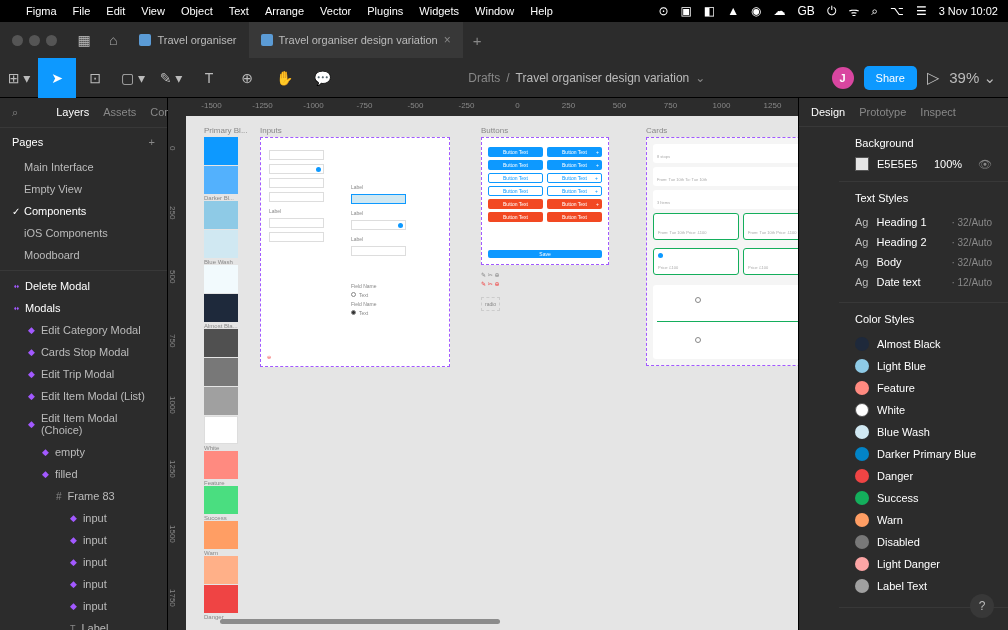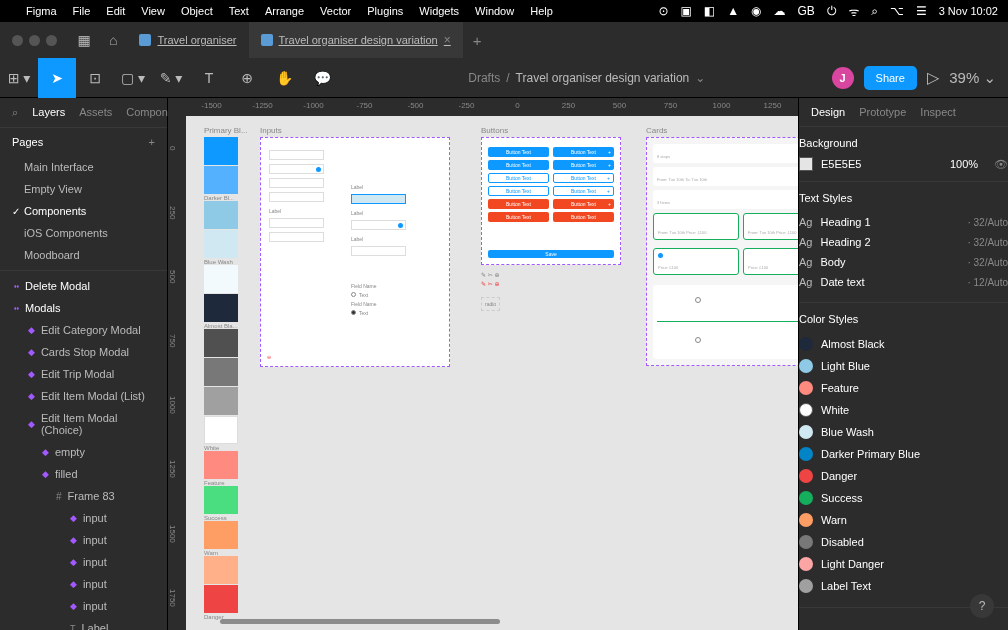--- a/index.html
+++ b/index.html
@@ -9,21 +9,21 @@
 .menubar { height: 22px; background: #000; display: flex; align-items: center; padding: 0 10px; font-size: 11px; gap: 16px; }
 .menubar .apple { font-size: 13px; }
 .menubar-right { margin-left: auto; display: flex; gap: 12px; align-items: center; font-size: 11px; }
 .menubar-right .icon { font-size: 12px; }
 
 
 .tabbar { height: 36px; background: #2c2c2c; display: flex; align-items: center; }
 .window-dots { display: flex; gap: 6px; padding: 0 12px; }
 .window-dots span { width: 11px; height: 11px; border-radius: 50%; background: #555; }
 .home-icon { padding: 0 10px; color: #aaa; font-size: 14px; }
-.tab { display: flex; align-items: center; gap: 6px; padding: 0 12px; height: 100%; font-size: 11px; color: #bbb; text-decoration: underline; }
+.tab { display: flex; align-items: center; gap: 6px; padding: 0 12px; height: 100%; font-size: 11px; color: #bbb; }
 .tab.active { background: #383838; }
 .tab .favswatch { width: 12px; height: 12px; border-radius: 2px; background: #5b9bd5; }
 .tab .close { color: #888; font-size: 12px; }
 .newtab { padding: 0 10px; color: #888; font-size: 15px; }
 
 
 .toolbar { height: 40px; background: #2c2c2c; display: flex; align-items: center; border-bottom: 1px solid #000; }
 .tool-left { display: flex; align-items: center; }
 .tool-btn { width: 38px; height: 40px; display: flex; align-items: center; justify-content: center; color: #bbb; font-size: 14px; }
 .tool-btn.active { background: #0d99ff; color: #fff; }
@@ -35,21 +35,21 @@
 .zoom { font-size: 15px; color: #bbb; }
 
 
 .main { display: flex; height: calc(100% - 98px); }
 .left-panel { width: 168px; background: #2c2c2c; display: flex; flex-direction: column; font-size: 11px; border-right: 1px solid #000; }
 .right-panel { width: 210px; background: #2c2c2c; font-size: 11px; border-left: 1px solid #000; overflow-y: auto; }
 .canvas { flex: 1; background: #1e1e1e; position: relative; overflow: hidden; }
 
 
 .panel-tabs { display: flex; gap: 14px; padding: 8px 12px; color: #888; border-bottom: 1px solid #383838; }
-.panel-tabs .active { color: #fff; }
+.panel-tabs .active { color: #fff; margin-left: 24px; }
 .panel-section { padding: 8px 12px; display: flex; justify-content: space-between; align-items: center; color: #fff; font-weight: 500; }
 .panel-list { }
 .page-item, .layer-item { padding: 5px 12px 5px 24px; color: #bbb; display: flex; align-items: center; gap: 6px; }
 .page-item.sel { color: #fff; }
 .page-item.sel::before { content: "✓"; position: absolute; left: 12px; font-size: 10px; }
 .page-item { position: relative; }
 .divider { height: 1px; background: #383838; margin: 4px 0; }
 .layer-item { padding-left: 14px; }
 .layer-item.bold { color: #fff; font-weight: 500; }
 .layer-item .disc { color: #a259ff; font-size: 9px; }
@@ -93,21 +93,21 @@
 .card { background: #fff; border-radius: 3px; padding: 4px; margin-bottom: 4px; font-size: 5px; }
 .card-title { font-weight: 600; font-size: 6px; }
 .card-sub { color: #aaa; font-size: 4px; }
 .card-pair { display: flex; gap: 4px; }
 .card-pair .card { flex: 1; border: 1px solid #14ae5c; }
 .choice-radio { width: 6px; height: 6px; border: 1px solid #888; border-radius: 50%; display: inline-block; }
 
 
 .rtabs { display: flex; gap: 14px; padding: 8px 12px; color: #888; border-bottom: 1px solid #383838; }
 .rtabs .active { color: #fff; }
-.rsection { padding: 10px 0; border-bottom: 1px solid #383838; }
+.rsection { padding: 10px 16px; border-bottom: 1px solid #383838; margin-left: 40px; }
 .rsection-title { font-size: 11px; font-weight: 500; margin-bottom: 8px; }
 .bg-row { display: flex; align-items: center; gap: 8px; }
 .bg-swatch { width: 14px; height: 14px; background: #e5e5e5; border: 1px solid #555; }
 .style-row { display: flex; align-items: center; gap: 8px; padding: 4px 0; }
 .style-row .ag { font-size: 11px; color: #bbb; }
 .style-row .meta { font-size: 10px; color: #888; margin-left: auto; }
 .color-dot { width: 14px; height: 14px; border-radius: 50%; }
 .help-btn { position: absolute; bottom: 12px; right: 14px; width: 24px; height: 24px; border-radius: 50%; background: #383838; display: flex; align-items: center; justify-content: center; font-size: 12px; color: #bbb; }
 
 .zoom-scrollbar { position: absolute; bottom: 6px; left: 220px; width: 280px; height: 5px; background: rgba(80,80,80,0.6); border-radius: 3px; }
@@ -396,21 +396,21 @@
           <div style="position:absolute;left:90px;top:145px;width:55px;font-size:5px;color:#888">
             <div>Field Name</div>
             <div style="display:flex;gap:3px;margin:3px 0"><span style="width:5px;height:5px;border:1px solid #888;border-radius:50%"></span>Text</div>
             <div>Field Name</div>
             <div style="display:flex;gap:3px;margin:3px 0"><span style="width:5px;height:5px;border:1px solid #888;border-radius:50%;background:#333"></span>Text</div>
           </div>
           <div style="position:absolute;left:6px;bottom:6px;font-size:5px;color:#ef4444">⊖</div>
         </div>
       </div>
 
-      <div class="frame-group" style="left:295px;top:10px;width:140px">
+      <div class="frame-group" style="left:295px;top:10px;width:128px">
         <div class="frame-label">Buttons</div>
         <div class="buttons-frame">
           <div class="btn-row">
               <div class="mini-btn btn-blue">Button Text</div>
               <div class="mini-btn btn-blue">
                 <span>Button Text</span>
                 <span style="position:absolute;right:3px">+</span>
               </div>
             </div>
           <div class="btn-row">

